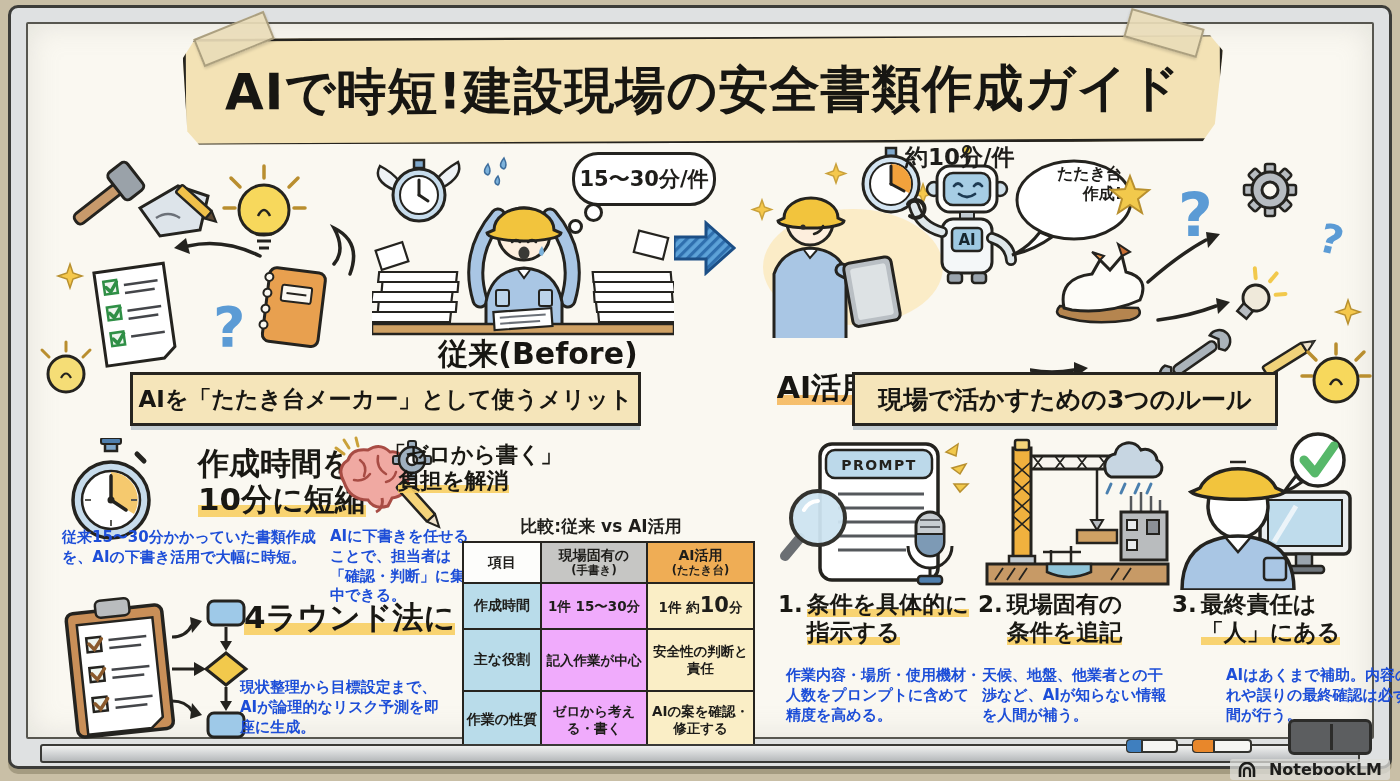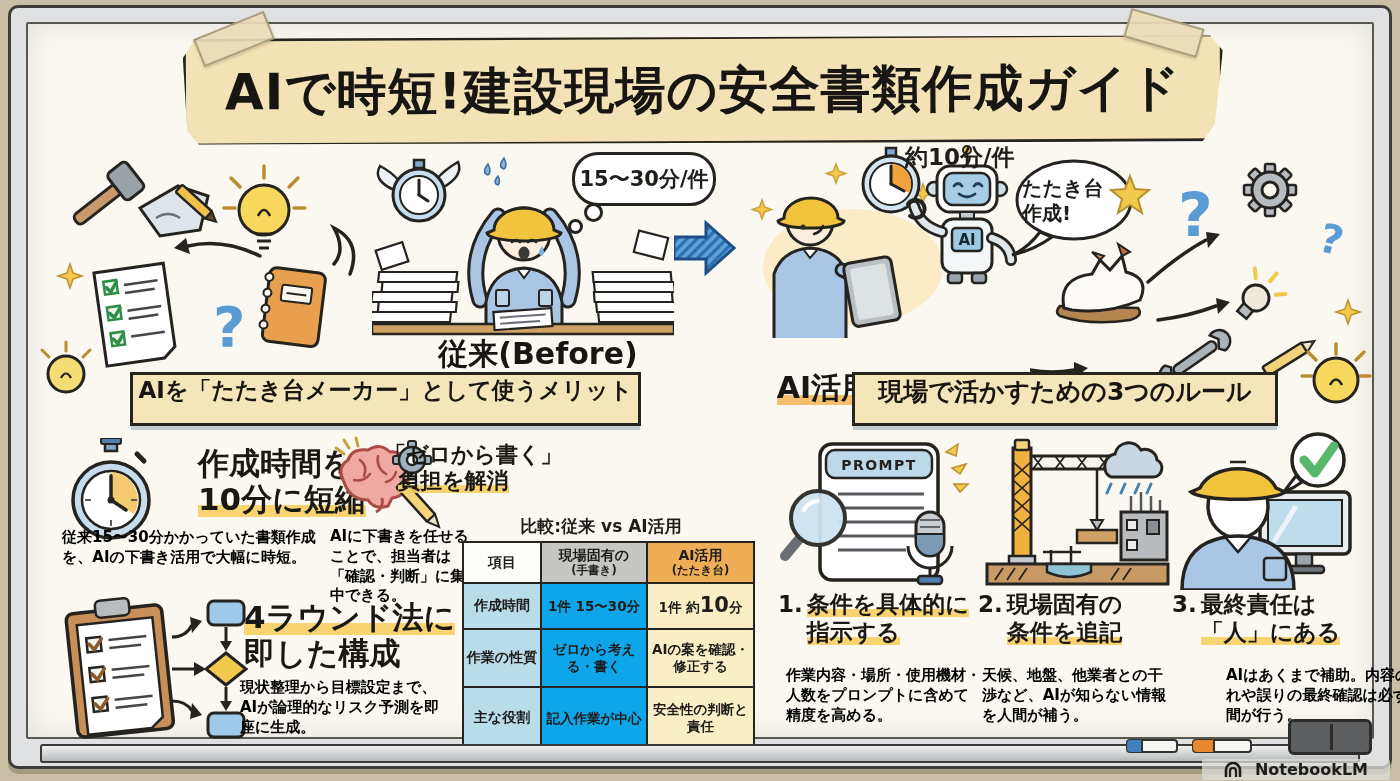--- a/index.html
+++ b/index.html
@@ -37,42 +37,42 @@
   .banner .txt{
     font-size:50px;font-weight:900;letter-spacing:1px;white-space:nowrap;color:#171612;
   }
   .tape{
     width:72px;height:26px;background:rgba(233,220,184,.92);
     border:2px solid rgba(120,110,80,.55);box-shadow:0 2px 3px rgba(0,0,0,.15);
   }
   
   .sec-banner{
     background:#f5e5ba;border:3px solid #26241f;
-    display:flex;align-items:flex-start;justify-content:center;
+    display:flex;align-items:center;justify-content:center;
     box-shadow:0 5px 0 -1px rgba(140,160,178,.5);
     white-space:nowrap;font-weight:900;color:#171612;
   }
   
   .hl{background-image:linear-gradient(to top,rgba(248,207,99,.9) 0 32%,transparent 32%);}
   .hl-o{background-image:linear-gradient(to top,rgba(245,185,95,.9) 0 28%,transparent 28%);}
   .h-merit{font-weight:900;line-height:1.16;color:#191813;}
-  .body-txt{font-weight:700;font-size:15px;line-height:1.32;color:#000000;}
+  .body-txt{font-weight:700;font-size:15px;line-height:1.32;color:#1d4ed8;}
   .rule-head{font-weight:900;font-size:23px;line-height:1.22;color:#191813;display:flex;}
   .rule-num{margin-right:4px;}
   .scene-label{font-size:30px;font-weight:900;text-align:center;color:#171612;}
   
   .thought{
     background:#fff;border:3px solid #24231f;border-radius:26px;
     display:flex;align-items:center;justify-content:center;
     font-weight:900;font-size:21px;
   }
   .dot{background:#fff;border:3px solid #24231f;border-radius:50%;}
   
   .cmp-caption{font-size:17px;font-weight:900;text-align:center;}
-  table.cmp{border-collapse:collapse;background:#0ea5e9;}
+  table.cmp{border-collapse:collapse;background:#f0abfc;}
   table.cmp th,table.cmp td{
     border:2.5px solid #26241f;text-align:center;vertical-align:middle;
     font-weight:800;padding:4px 2px;line-height:1.2;
   }
   table.cmp .c0{width:72px;background:#fff;font-size:14px;}
   table.cmp .c1{width:100px;font-size:13.5px;}
   table.cmp .c2{width:101px;font-size:13.5px;margin-top:20px;}
   table.cmp thead .c0{background:#fdfdfb;}
   table.cmp thead .c1{background:#c6c6c4;font-size:14px;}
   table.cmp thead .c2{background:#efad55;font-size:14px;}
@@ -83,21 +83,21 @@
   
   .marker{height:10px;border:2px solid #33332f;border-radius:4px;background:#f6f6f3;}
   .marker .cap{position:absolute;left:-1px;top:-1px;bottom:-1px;width:14px;border-radius:4px 0 0 4px;border-right:2px solid #33332f;}
   .eraser{
     width:78px;height:30px;background:#5c5e60;border:3px solid #2c2c2a;border-radius:6px;
   }
   .eraser:before{content:"";position:absolute;left:50%;top:2px;bottom:2px;width:3px;background:#2c2c2a;}
   .brand{
     display:flex;align-items:center;gap:13px;
     font-size:16px;font-weight:700;color:#1d1d1b;
-    background:rgba(222,222,218,.75);padding:1px 22px;border-radius:3px;
+    background:rgba(222,222,218,.75);padding:1px 8px;border-radius:3px;
   }
   svg{display:block;}
 </style>
 </head>
 <body>
 
 <div class="frame"></div>
 <div class="surface"></div>
 
 <div class="abs banner" style="transform:rotate(-.3deg);">
@@ -327,21 +327,21 @@
     <path d="M244 96 Q262 102 263 118" fill="none" stroke="#dfe7ea" stroke-width="6.5" stroke-linecap="round"></path>
     <rect x="200" y="131" width="14" height="10" rx="3" fill="#9aa4ad" stroke="#24231f" stroke-width="2.5"></rect>
     <rect x="224" y="131" width="14" height="10" rx="3" fill="#9aa4ad" stroke="#24231f" stroke-width="2.5"></rect>
   </g>
 </svg>
 <div class="abs" style="left:905px;top:142px;font-size:23px;font-weight:900;">約10分/件</div>
 <svg class="abs" style="left:1008px;top:158px;" width="126" height="100" viewBox="0 0 126 100">
   <ellipse cx="66" cy="42" rx="57" ry="39" fill="#ffffff" stroke="#24231f" stroke-width="3"></ellipse>
   <path d="M32 74 Q20 90 4 97 Q26 92 44 79 Z" fill="#ffffff" stroke="#24231f" stroke-width="3"></path>
 </svg>
-<div class="abs" style="left:1022px;top:176px;width:100px;text-align:left;font-size:20px;font-weight:900;line-height:1.25;">
+<div class="abs" style="left:1022px;top:164px;width:100px;text-align:right;font-size:16px;font-weight:900;line-height:1.25;">
   <div>たたき台</div>
   <div>作成!</div>
 </div>
 <div class="abs scene-label" style="left:768px;top:332px;width:225px;margin-top:36px;">
   <span class="hl-o">AI活用(After)</span>
 </div>
 
 <svg class="abs" style="left:1030px;top:148px;" width="352" height="256" viewBox="0 0 352 256">
   <path d="M100 28 l5 13 14 1 -11 9 4 14 -12 -8 -12 8 4 -14 -11 -9 14 -1 z" fill="#f2c94c" stroke="#b8902f" stroke-width="2"></path>
   <text x="148" y="88" font-size="60" font-weight="900" fill="#5b9bd5">?</text>
@@ -481,29 +481,29 @@
       <th class="c1"><span>現場固有の</span><span class="sub">(手書き)</span></th>
       <th class="c2"><span>AI活用</span><span class="sub">(たたき台)</span></th>
     </tr>
   </thead>
   <tbody>
     <tr style="height:46px;">
       <th class="c0">作成時間</th>
       <td class="c1">1件 15〜30分</td>
       <td class="c2"><span>1件 約</span><span class="big">10</span><span>分</span></td>
     </tr>
+    <tr style="height:62px;">
+      <th class="c0">主な役割</th>
+      <td class="c1">記入作業が中心</td>
+      <td class="c2">安全性の判断と責任</td>
+    </tr>
     <tr style="height:58px;">
       <th class="c0">作業の性質</th>
       <td class="c1">ゼロから考える・書く</td>
       <td class="c2">AIの案を確認・修正する</td>
-    </tr>
-    <tr style="height:62px;">
-      <th class="c0">主な役割</th>
-      <td class="c1">記入作業が中心</td>
-      <td class="c2">安全性の判断と責任</td>
     </tr>
   </tbody>
 </table>
 
 <svg class="abs" style="left:60px;top:593px;" width="195" height="152" viewBox="0 0 195 152">
   <g transform="rotate(-6 60 80)">
     <rect x="12" y="16" width="96" height="124" rx="7" fill="#c98f58" stroke="#24231f" stroke-width="3.5"></rect>
     <path d="M22 28 h76 v100 l-12 10 h-64 z" fill="#ffffff" stroke="#24231f" stroke-width="2.5"></path>
     <rect x="42" y="6" width="34" height="17" rx="5" fill="#b9bcbe" stroke="#24231f" stroke-width="2.5"></rect>
     <g stroke="#24231f" stroke-width="2.5" fill="#eef5ef">
@@ -538,21 +538,20 @@
     <line x1="166" y1="34" x2="166" y2="48" stroke="#24231f" stroke-width="3"></line>
     <polygon points="160,48 172,48 166,58" fill="#24231f"></polygon>
     <polygon points="166,60 186,76 166,92 146,76" fill="#f2c94c" stroke="#24231f" stroke-width="3"></polygon>
     <line x1="166" y1="94" x2="166" y2="108" stroke="#24231f" stroke-width="3"></line>
     <polygon points="160,108 172,108 166,118" fill="#24231f"></polygon>
     <rect x="148" y="120" width="36" height="24" rx="6" fill="#9ec9e8" stroke="#24231f" stroke-width="3"></rect>
   </g>
 </svg>
 <div class="abs h-merit" style="left:244px;top:600px;font-size:31px;">
   <div><span class="hl">4ラウンド法に</span></div>
-  <div>即した構成</div>
 </div>
 <div class="abs body-txt" style="left:240px;top:678px;width:208px;">現状整理から目標設定まで、AIが論理的なリスク予測を即座に生成。</div>
 
 <svg class="abs" style="left:780px;top:438px;" width="200" height="150" viewBox="0 0 200 150">
   <rect x="40" y="6" width="118" height="136" rx="12" fill="#ffffff" stroke="#24231f" stroke-width="3.5"></rect>
   <rect x="46" y="12" width="106" height="28" rx="9" fill="#bcd9ea" stroke="#24231f" stroke-width="2.5"></rect>
   <text x="99" y="32" text-anchor="middle" font-size="14" font-weight="900" letter-spacing="1.5" fill="#23221d">PROMPT</text>
   <g stroke="#55585c" stroke-width="3">
     <line x1="58" y1="56" x2="144" y2="56"></line>
       <line x1="58" y1="70" x2="144" y2="70"></line>

